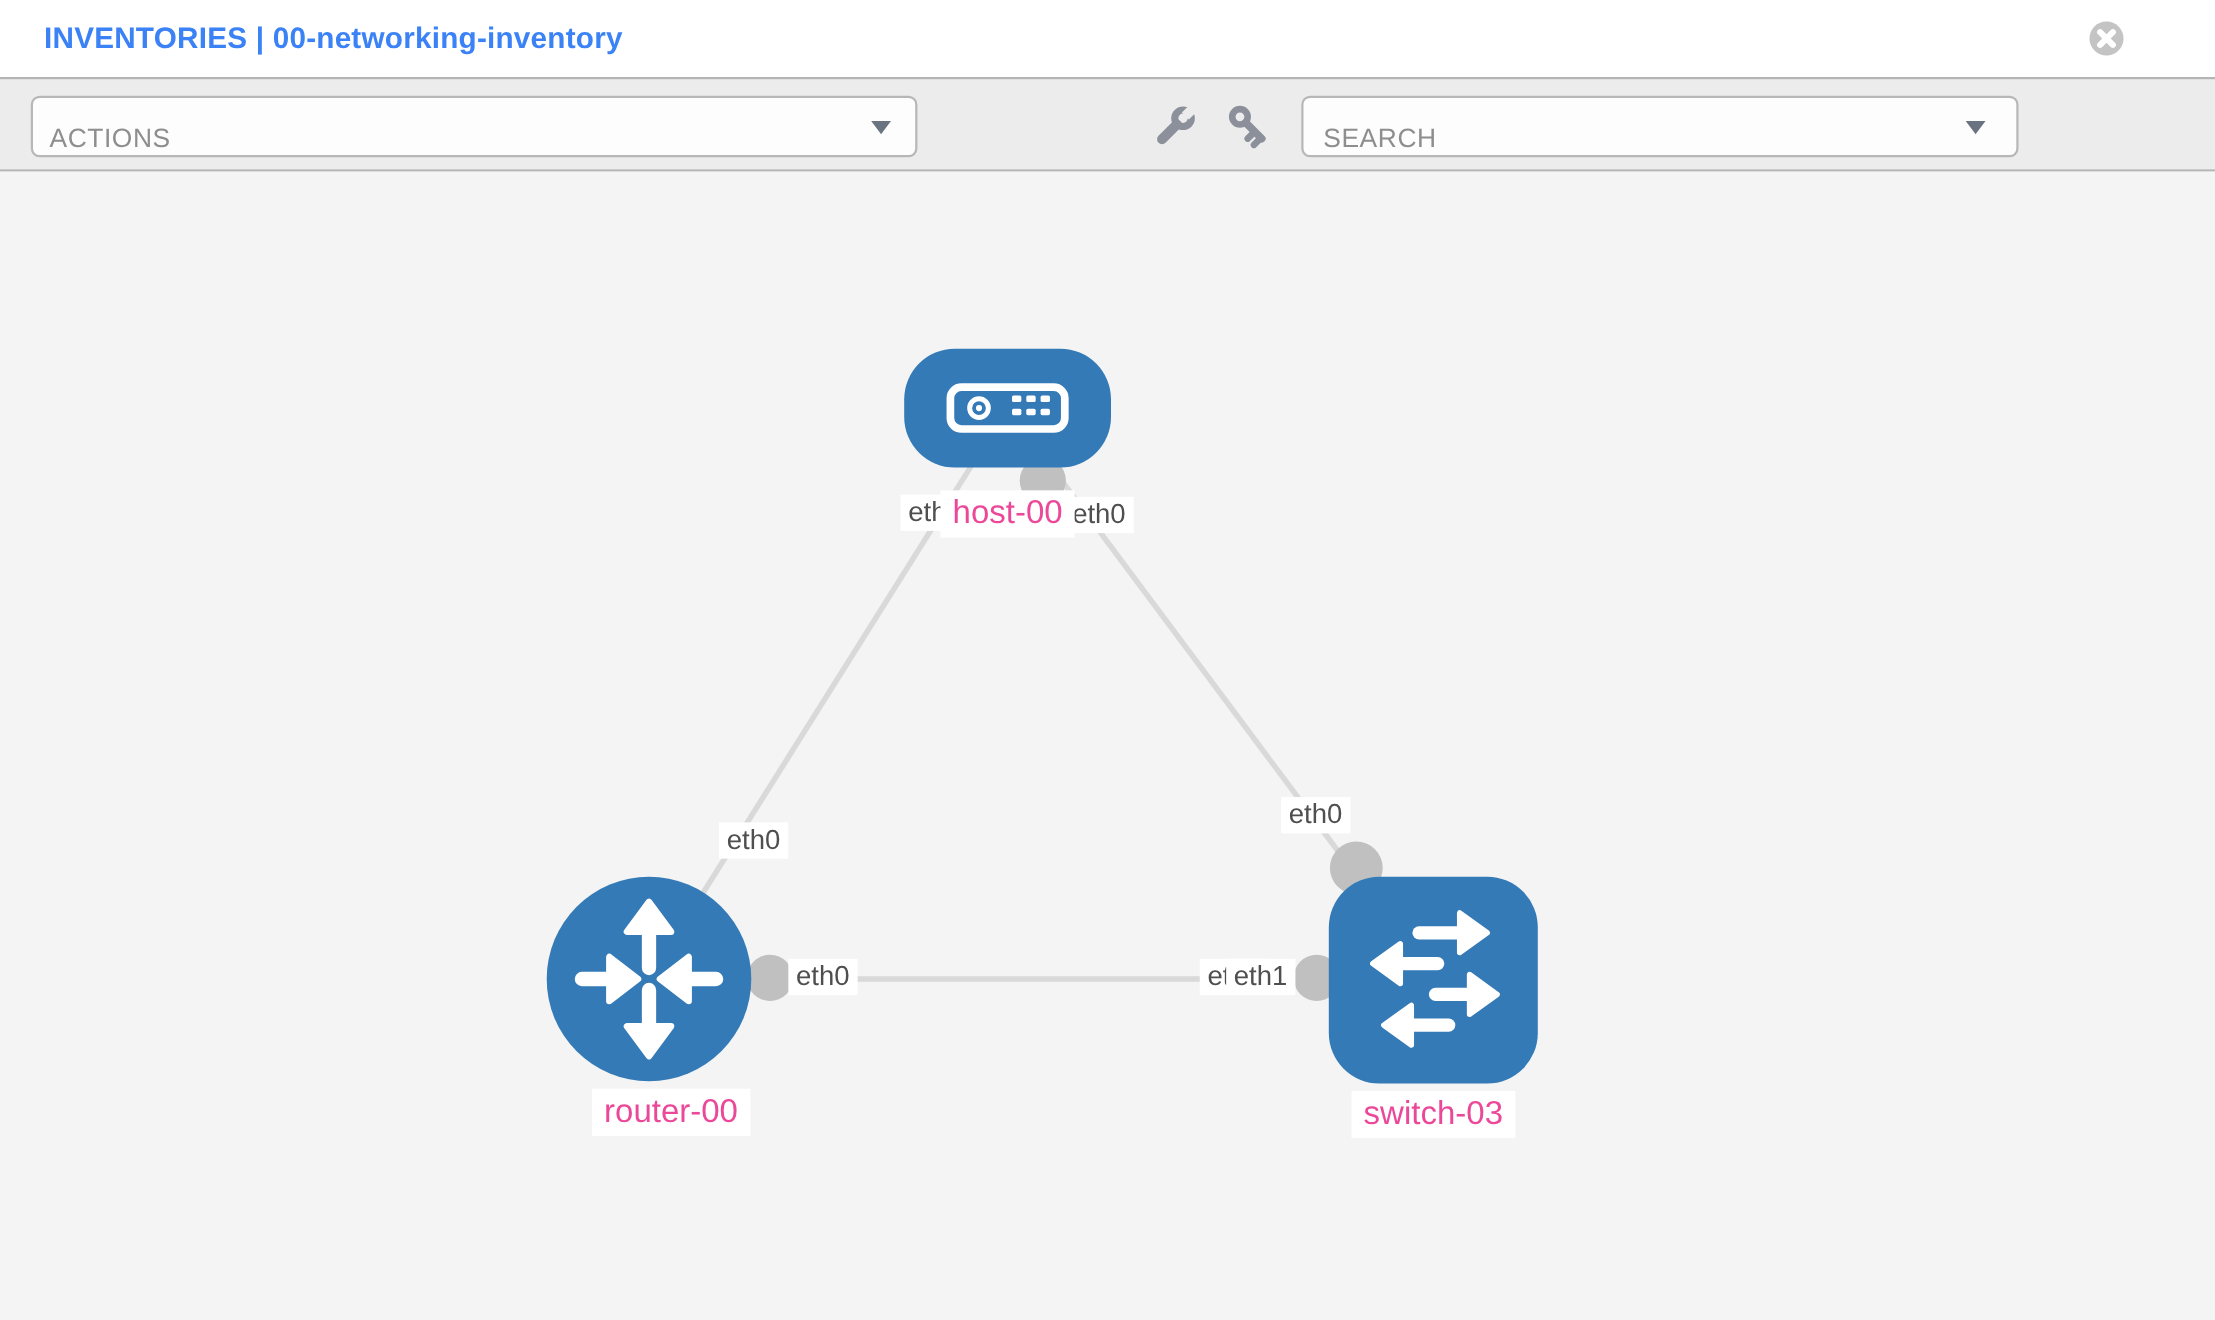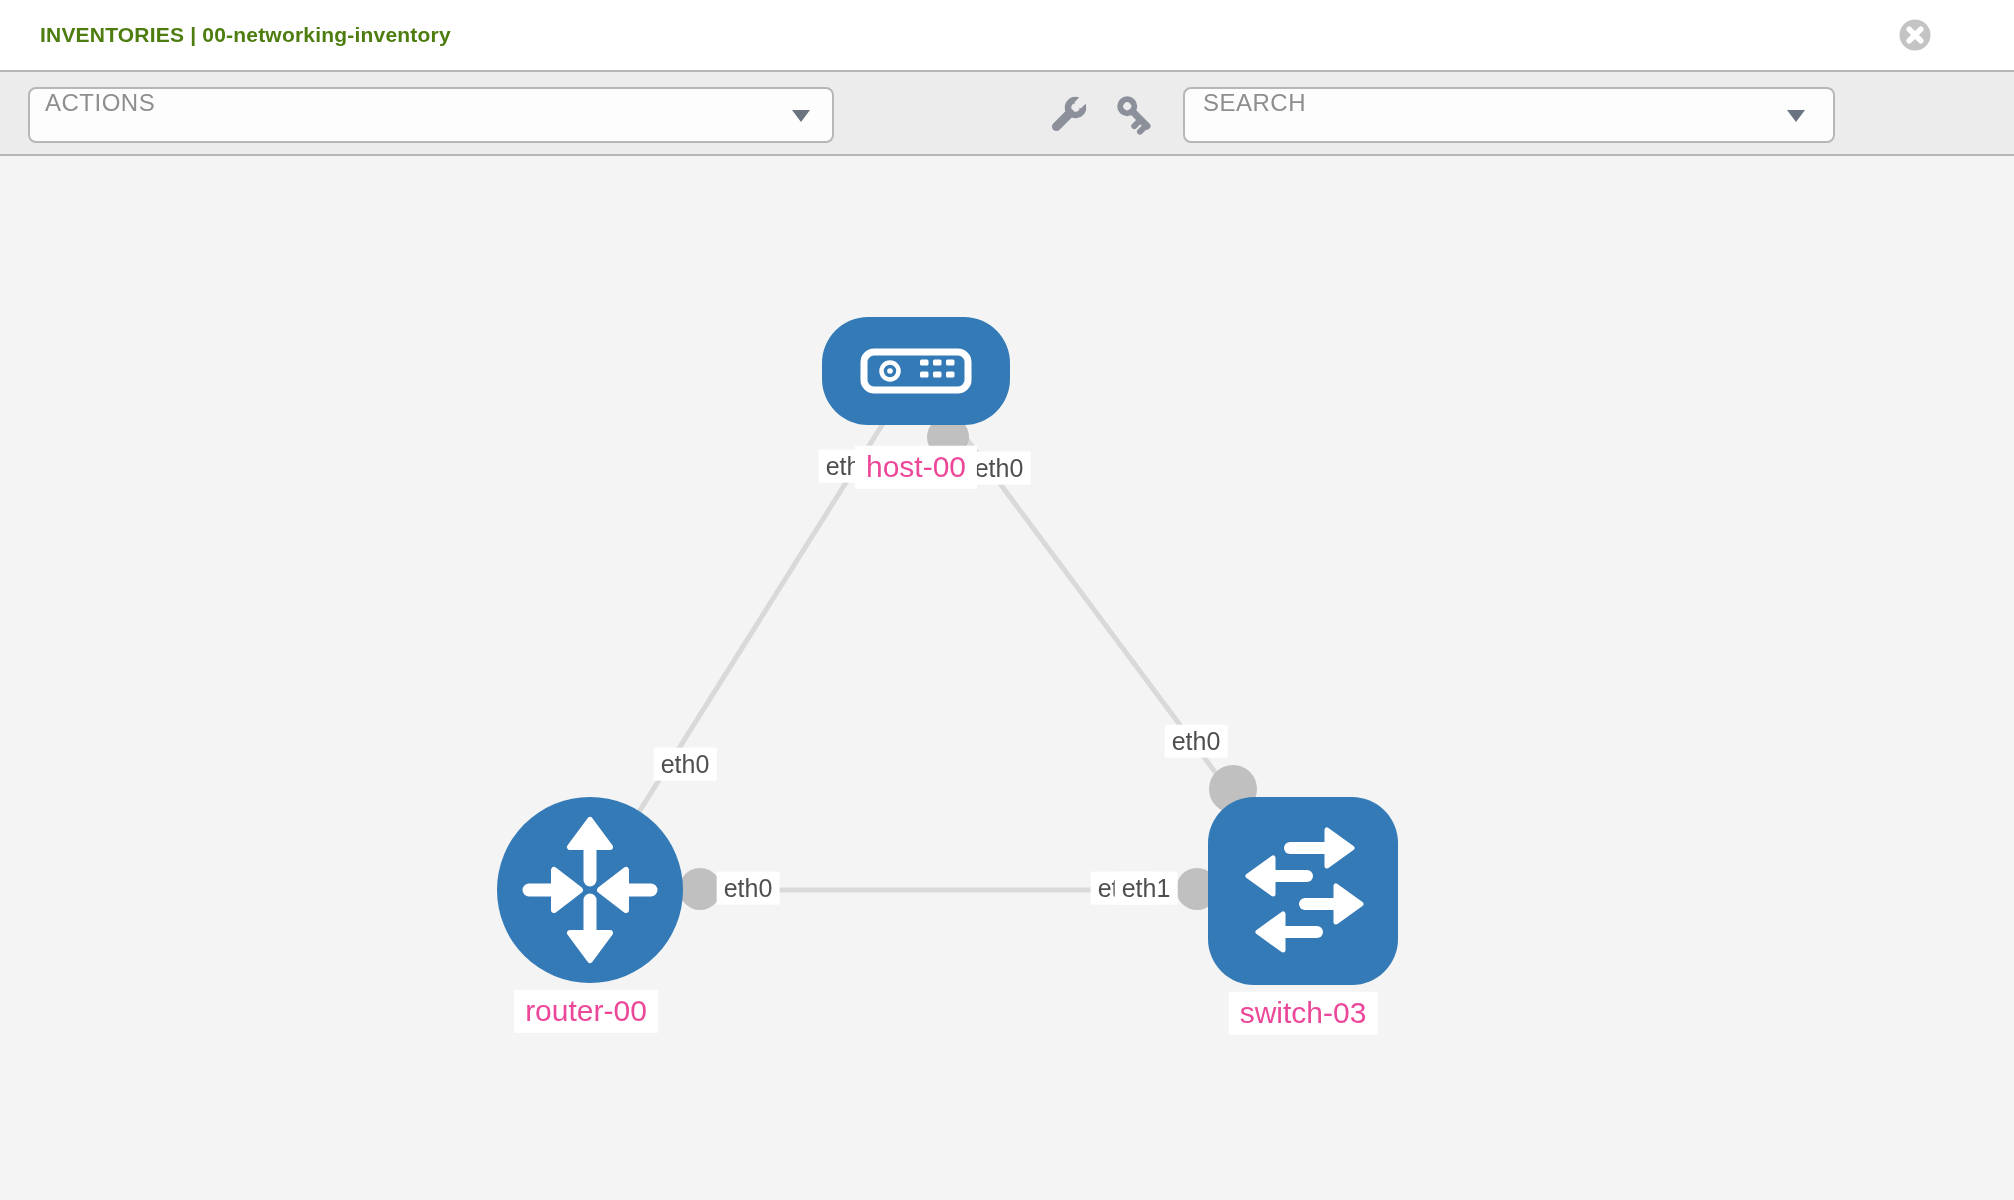--- a/index.html
+++ b/index.html
@@ -1,29 +1,29 @@
 <!DOCTYPE html>
 <html><head>
 <meta charset="utf-8">
 <style>
   * { margin:0; padding:0; }
   html,body { width:2014px; height:1200px; overflow:hidden; }
   body { position:relative; font-family:"Liberation Sans", sans-serif; background:#fff; }
 
   
   .header { position:absolute; top:0; left:0; width:2014px; height:70px; background:#ffffff; }
-  .title  { position:absolute; left:40px; top:0; line-height:70px; font-size:21px; font-weight:bold;
-            color:#4d7c0f; letter-spacing:.2px; white-space:nowrap; }
+  .title  { position:absolute; left:40px; top:0; line-height:70px; font-size:27px; font-weight:bold;
+            color:#3b82f6; letter-spacing:.2px; white-space:nowrap; }
   .close-btn { position:absolute; left:1897px; top:17px; width:36px; height:36px; cursor:pointer; border:none; background:none; }
 
   
   .toolbar { position:absolute; top:70px; left:0; width:2014px; height:86px; background:#ececec;
              border-top:2px solid #b5b5b5; border-bottom:2px solid #b5b5b5; box-sizing:border-box; }
   .dropdown { position:absolute; top:15px; height:56px; background:#fdfdfd; border:2px solid #b7b7b7;
-              border-radius:8px; box-sizing:border-box; display:flex; align-items:flex-start;
+              border-radius:8px; box-sizing:border-box; display:flex; align-items:flex-end;
               font-size:24px; color:#8e8e8e; letter-spacing:.5px; cursor:pointer; }
   .dropdown-actions { left:28px;  width:806px; padding-left:15px; }
   .dropdown-search  { left:1183px; width:652px; padding-left:18px; }
   .chevron { position:absolute; top:21px; width:0; height:0;
              border-left:9px solid transparent; border-right:9px solid transparent;
              border-top:12px solid #6a7380; }
   .dropdown-actions .chevron { right:22px; }
   .dropdown-search  .chevron { right:28px; }
   .tool-btn { position:absolute; top:19px; width:48px; height:48px; border:none; background:none; cursor:pointer; }
   .tool-btn.wrench { left:1043px; }
@@ -143,16 +143,16 @@
 
   <div class="iface-label" style="left:850px; top:310px;">eth0</div>
   <div class="iface-label" style="left:999px; top:312px;">eth0</div>
   <div class="iface-label" style="left:685px; top:608px;">eth0</div>
   <div class="iface-label" style="left:748px; top:732px;">eth0</div>
   <div class="iface-label" style="left:1122px; top:732px;">eth0</div>
   <div class="iface-label" style="left:1146px; top:732px;">eth1</div>
   <div class="iface-label" style="left:1196px; top:585px;">eth0</div>
 
   <div class="node-label" style="left:916px;  top:311px;">host-00</div>
-  <div class="node-label" style="left:586px;  top:855px;text-align:right;">router-00</div>
+  <div class="node-label" style="left:610px;  top:855px;text-align:right;">router-00</div>
   <div class="node-label" style="left:1303px; top:857px;">switch-03</div>
 
 </div>
 
 </body></html>

